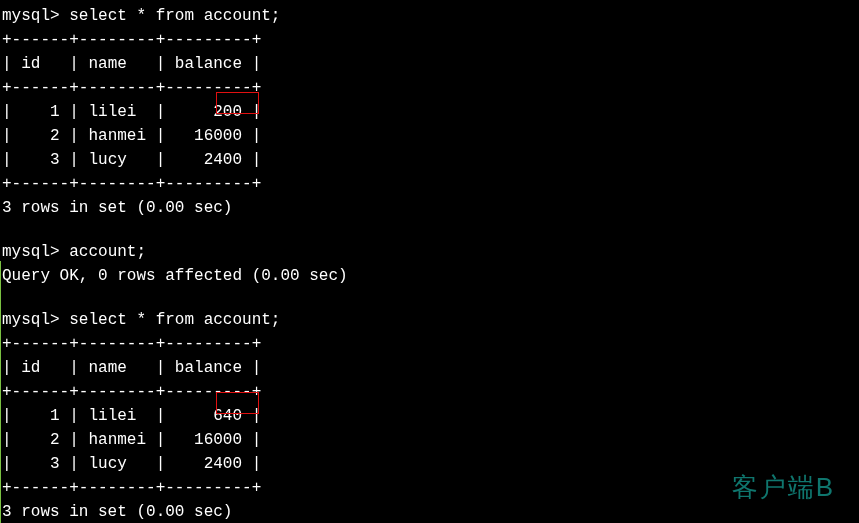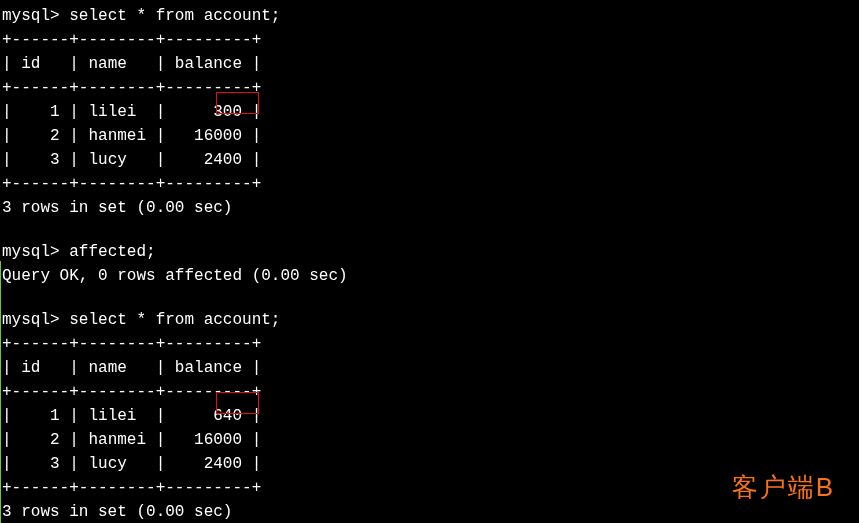--- a/index.html
+++ b/index.html
@@ -31,21 +31,21 @@
       white-space: pre;
       font-family: 'Courier New', Consolas, monospace;
     }
     .spacer {
       height: 20px;
     }
     .client-label {
       position: absolute;
       right: 24px;
       bottom: 16px;
-      color: #f97316;
+      color: #0f766e;
       font-family: "Microsoft YaHei", SimHei, sans-serif;
       font-size: 26px;
       letter-spacing: 2px;
     }
     .highlight-box {
       position: absolute;
       border: 1px solid #e11010;
       pointer-events: none;
     }
     .hl1 {
@@ -63,29 +63,29 @@
   </style>
 </head>
 <body>
 
 <div class="left-accent"></div>
 
 <div class="line"><span>mysql&gt;</span> <span>select * from account;</span></div>
 <div class="line">+------+--------+---------+</div>
 <div class="line">| <span>id</span>   | <span>name</span>   | <span>balance</span> |</div>
 <div class="line">+------+--------+---------+</div>
-<div class="line">|    <span>1</span> | <span>lilei</span>  |     <span>300</span> |</div>
+<div class="line">|    <span>1</span> | <span>lilei</span>  |     <span>200</span> |</div>
 <div class="line">|    <span>2</span> | <span>hanmei</span> |   <span>16000</span> |</div>
 <div class="line">|    <span>3</span> | <span>lucy</span>   |    <span>2400</span> |</div>
 <div class="line">+------+--------+---------+</div>
 <div class="line">3 rows in set (0.00 sec)</div>
 
 <div class="spacer"></div>
 
-<div class="line"><span>mysql&gt;</span> <span>affected;</span></div>
+<div class="line"><span>mysql&gt;</span> <span>account;</span></div>
 <div class="line">Query OK, 0 rows affected (0.00 sec)</div>
 
 <div class="spacer"></div>
 
 <div class="line"><span>mysql&gt;</span> <span>select * from account;</span></div>
 <div class="line">+------+--------+---------+</div>
 <div class="line">| <span>id</span>   | <span>name</span>   | <span>balance</span> |</div>
 <div class="line">+------+--------+---------+</div>
 <div class="line">|    <span>1</span> | <span>lilei</span>  |     <span>640</span> |</div>
 <div class="line">|    <span>2</span> | <span>hanmei</span> |   <span>16000</span> |</div>

